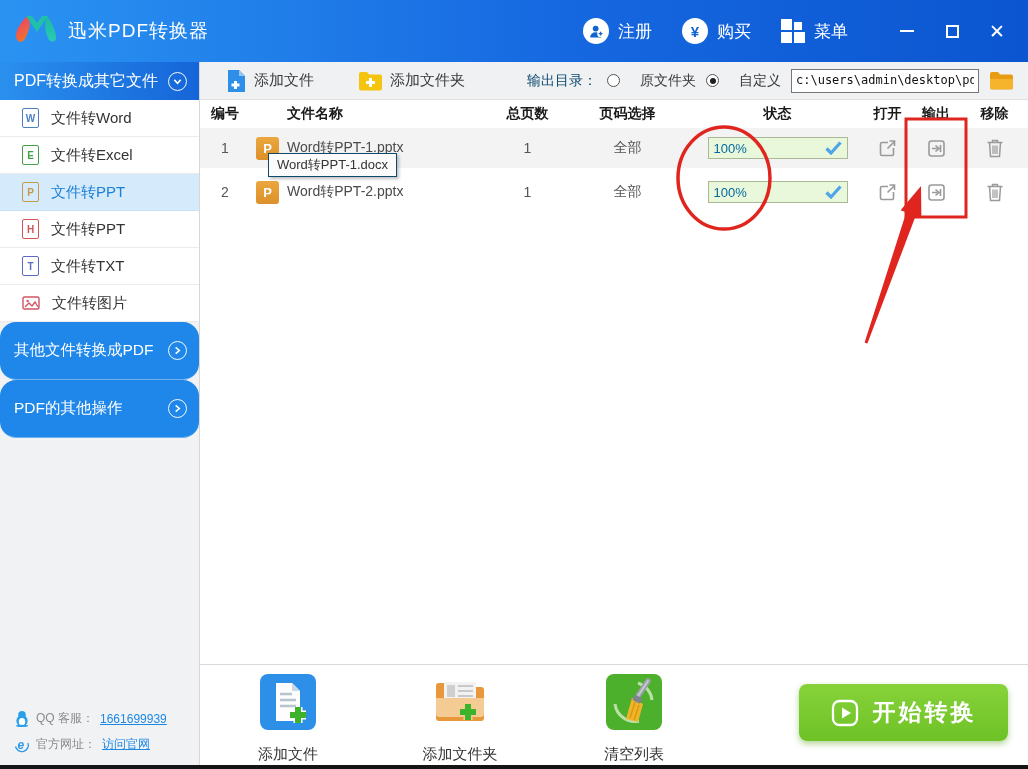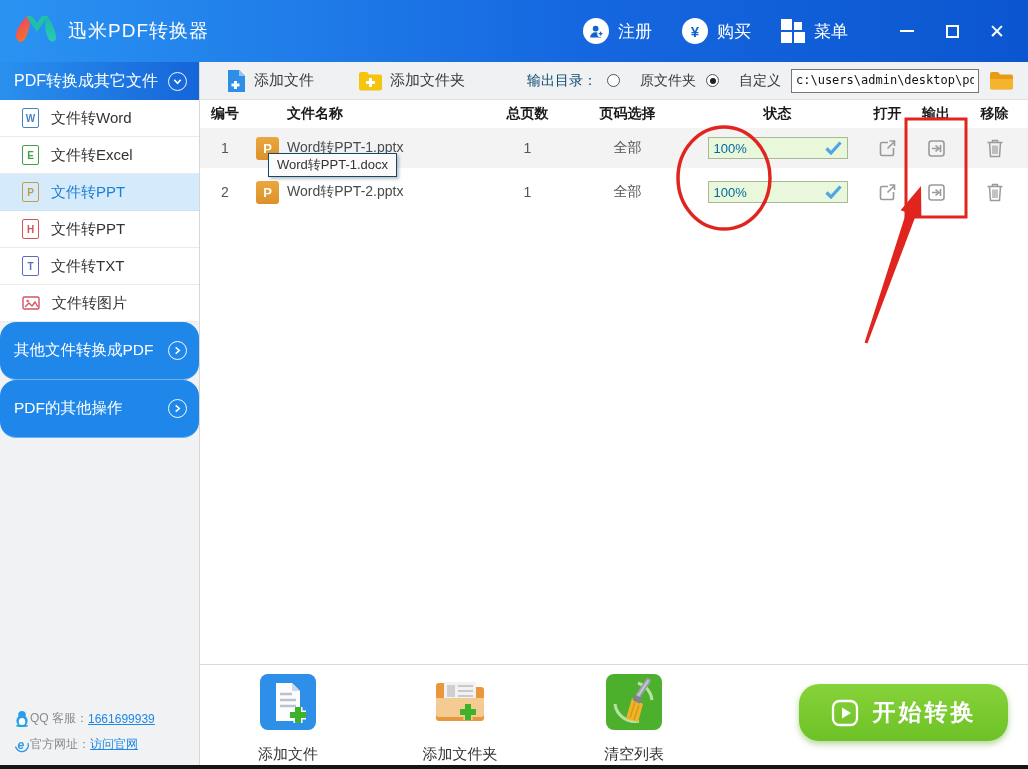--- a/index.html
+++ b/index.html
@@ -48,21 +48,21 @@
     font-size:10px; font-weight:bold; display:flex; align-items:center; justify-content:center; flex:0 0 auto;
   }
   .c-w{color:#4a7fc1}.c-e{color:#43a047}.c-p{color:#c59a4a}.c-h{color:#d05555}.c-t{color:#5c6bc0}
   .side-section {
     height:58px; background:#1f87ea; color:#fff; font-size:15.5px;
     display:flex; align-items:center; justify-content:space-between; padding:0 12px 0 14px; cursor:pointer;
     border-bottom:1px solid rgba(255,255,255,.35);
     border-radius:16px;
   }
   .side-support { margin-top:auto; padding:0 0 12px 14px; font-size:12px; color:#8a8a8a; }
-  .support-line { display:flex; align-items:center; margin-top:9px; }
+  .support-line { display:flex; align-items:center; gap:6px; margin-top:9px; }
   .support-line a { color:#1e88e5; }
   
   .toolbar {
     height:38px; background:#f0f1f2; border-bottom:1px solid #e0e0e0;
     display:flex; align-items:center; padding:0 14px 0 26px; font-size:15px; color:#3a3a3a;
   }
   .tool-btn { display:flex; align-items:center; gap:7px; cursor:pointer; }
   .out-group { margin-left:auto; display:flex; align-items:center; gap:10px; }
   .out-label { font-size:14px; color:#0c4a6e; }
   .radio-opt { display:flex; align-items:center; gap:20px; font-size:14px; cursor:pointer; }
@@ -102,21 +102,21 @@
     position:absolute; left:268px; top:153px; height:24px; padding:2px 8px 0 8px;
     background:#fbfbfb; border:1px solid #0c4a6e; box-shadow:2px 2px 3px rgba(0,0,0,.25);
     font-size:13px; color:#333; z-index:20; white-space:nowrap;
   }
   
   .footer { height:101px; border-top:1px solid #d9d9d9; position:relative; background:#fff; }
   .big-btn { position:absolute; top:9px; width:104px; text-align:center; cursor:pointer; }
   .big-btn .lbl { display:block; margin-top:11px; font-size:15px; color:#333; }
   .bb-file { left:36px; } .bb-folder { left:208px; } .bb-clean { left:382px; }
   .start-btn {
-    position:absolute; left:599px; top:19px; width:209px; height:57px; border:none; border-radius:20px;
+    position:absolute; left:599px; top:19px; width:209px; height:57px; border:none; border-radius:8px;
     background:linear-gradient(#87d23a,#6dc226); box-shadow:0 3px 6px rgba(90,160,30,.45);
     color:#fff; font-size:23px; font-weight:bold; letter-spacing:3px;
     display:flex; align-items:center; justify-content:center; gap:14px; cursor:pointer;
     font-family:"Liberation Sans","DejaVu Sans",sans-serif;
   }
   .bottom-strip { position:absolute; left:0; bottom:0; width:1028px; height:4px; background:#151515; }
   
   .annotations { position:absolute; inset:0; z-index:60; pointer-events:none; }
   a { text-decoration:underline;text-align:right; }
 </style>

